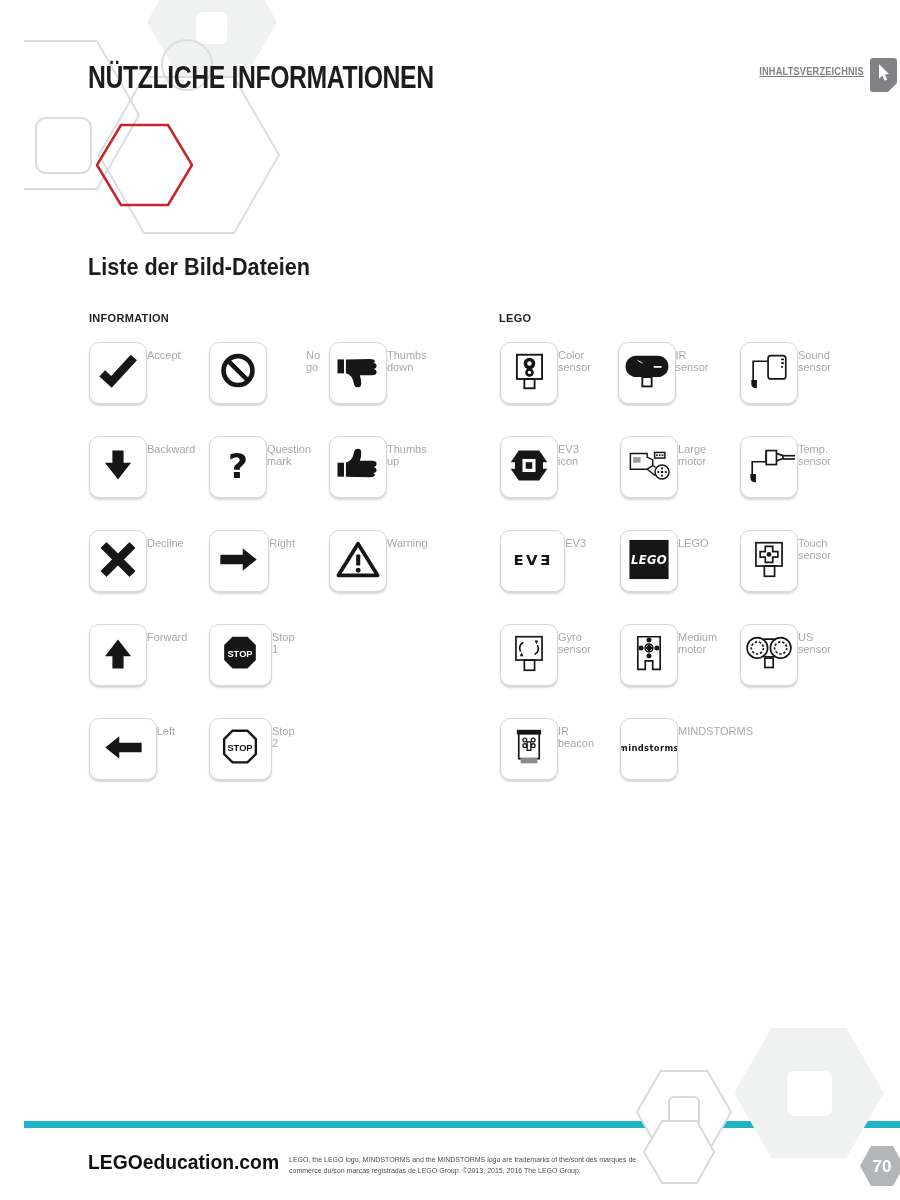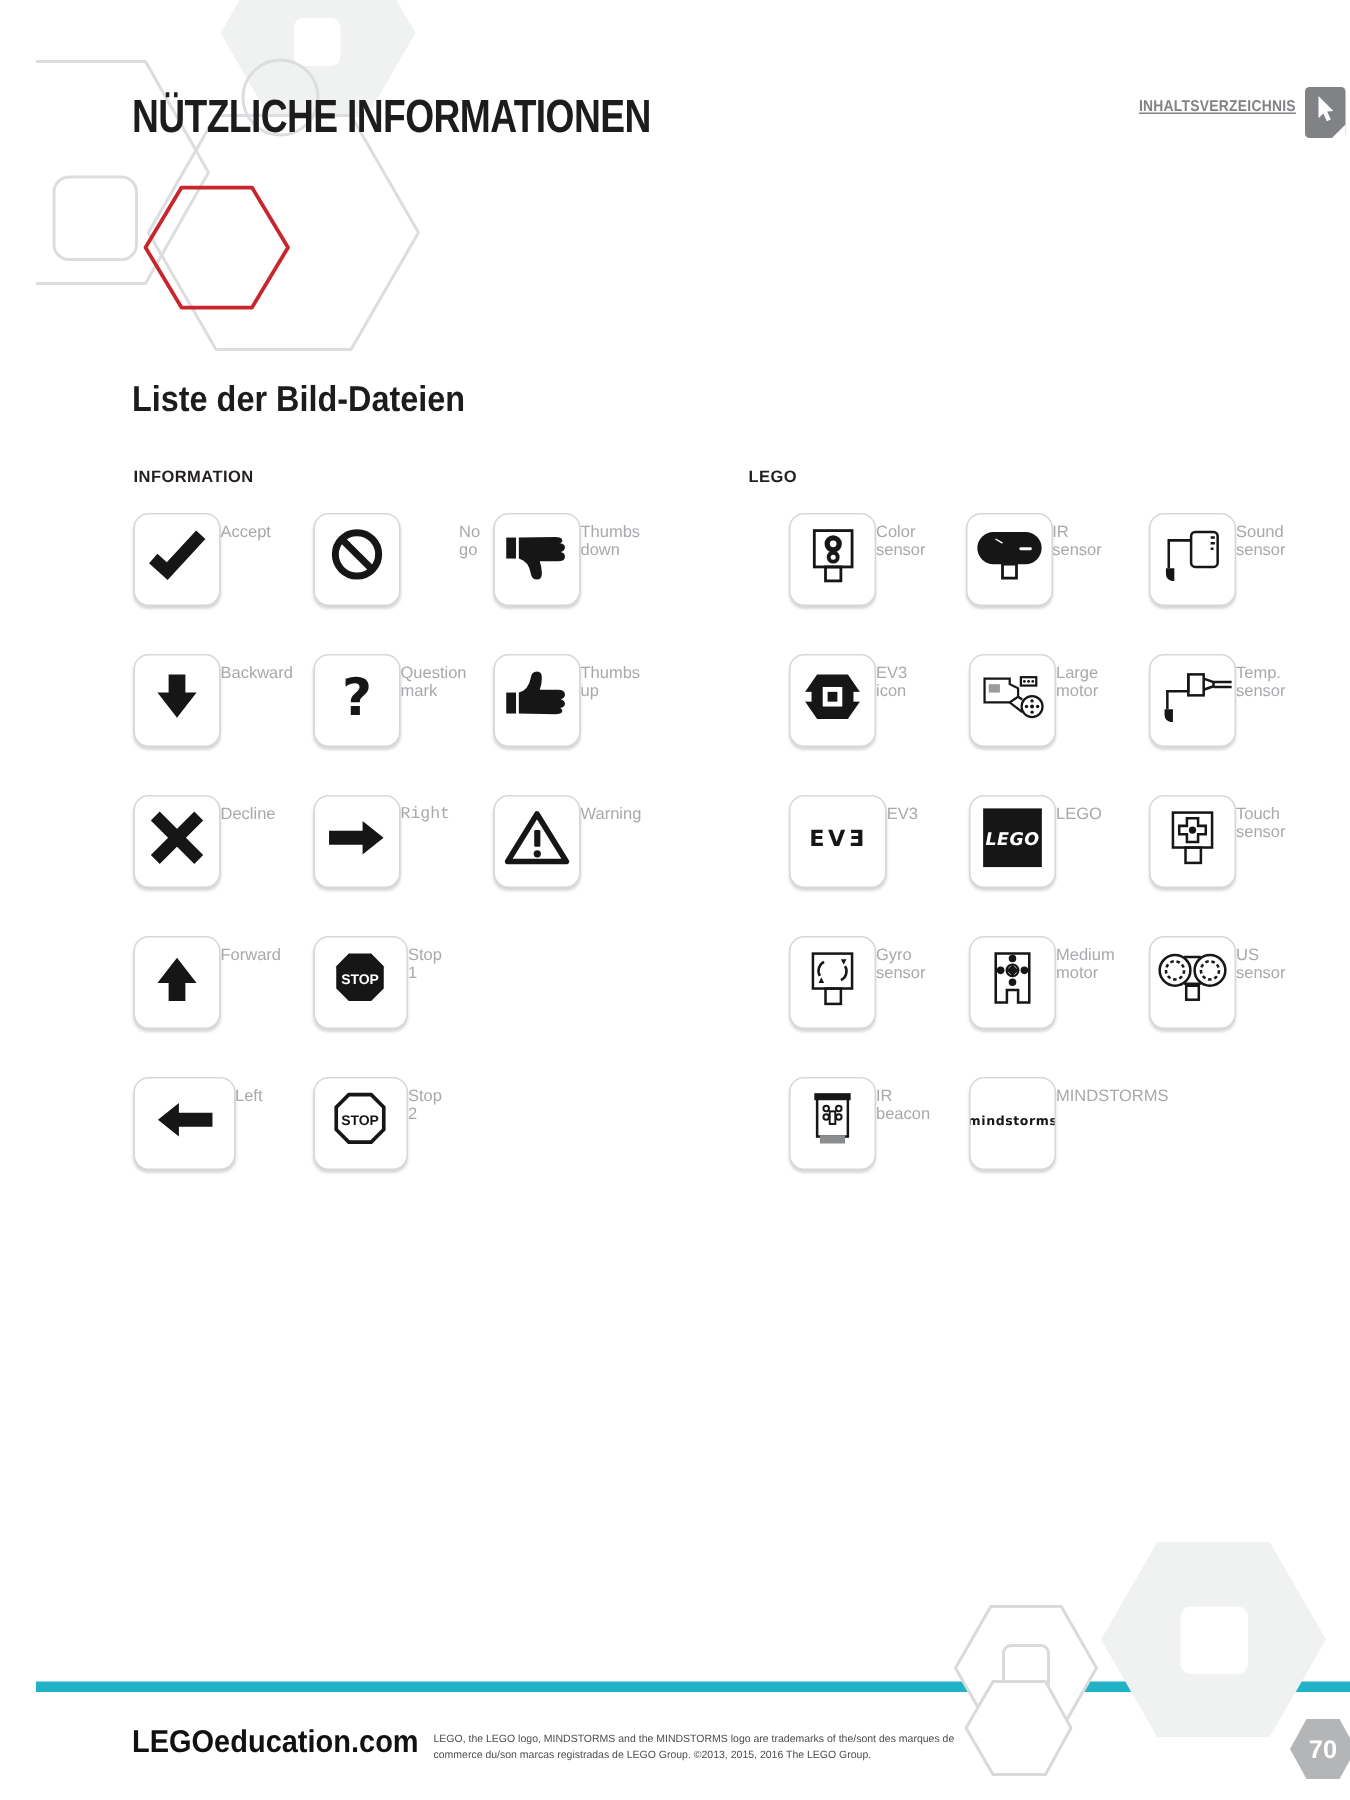--- a/index.html
+++ b/index.html
@@ -10,21 +10,21 @@
          letter-spacing:-0.5px;color:#1c1c1c;transform:scaleX(.8);transform-origin:left top;white-space:nowrap;}
   .toc{position:absolute;right:26px;top:58px;display:flex;align-items:flex-start;gap:6px;}
   .toc-label{font-size:10.5px;font-weight:bold;color:#808285;text-decoration:underline;
              letter-spacing:.2px;margin-top:7px;transform:scaleX(.88);transform-origin:right top;white-space:nowrap;}
   .section-heading{position:absolute;left:64px;top:253px;font-size:24px;font-weight:bold;
                    color:#1c1c1c;transform:scaleX(.9);transform-origin:left top;white-space:nowrap;}
   .col-header{position:absolute;top:312px;font-size:11px;font-weight:bold;color:#231f20;letter-spacing:.3px;}
   #col-header-0{left:65px;} #col-header-1{left:475px;}
   .grid{position:absolute;top:342px;display:grid;grid-template-columns:repeat(3,86px);
         column-gap:34px;grid-auto-rows:94px;}
-  #grid-0{left:65px;} #grid-1{left:502px;}
+  #grid-0{left:65px;} #grid-1{left:476px;}
   .cell{display:flex;flex-direction:row;}
   .tile{width:86px;height:62px;background:#fff;border:1px solid #d6d7d9;border-radius:10px;
         box-shadow:0 2px 2px rgba(0,0,0,.16);display:flex;align-items:center;justify-content:center;box-sizing:border-box;}
   .cell-label{margin-top:7px;font-size:11px;color:#a7a9ac;}
   .accent-bar{position:absolute;left:0;top:1121px;width:900px;height:7px;background:#21b2c8;}
   .footer-site{position:absolute;left:64px;top:1150px;font-size:21px;font-weight:bold;color:#111;
                transform:scaleX(.92);transform-origin:left top;white-space:nowrap;}
   .legal{position:absolute;left:265px;top:1155px;width:440px;font-size:7px;line-height:1.5;color:#4d4d4f;}
   .page-badge{position:absolute;left:836px;top:1142px;}
 </style>
@@ -122,21 +122,21 @@
         <div class="tile">
           <span><svg width="56" height="41" viewBox="0 0 60 44">
               <g fill="#161616" transform="rotate(45 30 22)">
                 <rect x="8" y="17.5" width="44" height="9"></rect>
                 <rect x="25.5" y="0" width="9" height="44"></rect>
               </g>
             </svg></span>
         </div>
         <div class="cell-label">Decline</div>
       </div>
-      <div class="cell" style="grid-area: 3 / 2; font-family: Liberation Mono, monospace;">
+      <div class="cell" style="grid-area: 3 / 2;">
         <div class="tile">
           <span><svg width="56" height="41" viewBox="0 0 60 44">
               <polygon points="10,17 34,17 34,10 49,22 34,34 34,27 10,27" fill="#161616"></polygon>
             </svg></span>
         </div>
         <div class="cell-label">Right</div>
       </div>
       <div class="cell" style="grid-area: 3 / 3;">
         <div class="tile">
           <span><svg width="56" height="41" viewBox="0 0 60 44">

